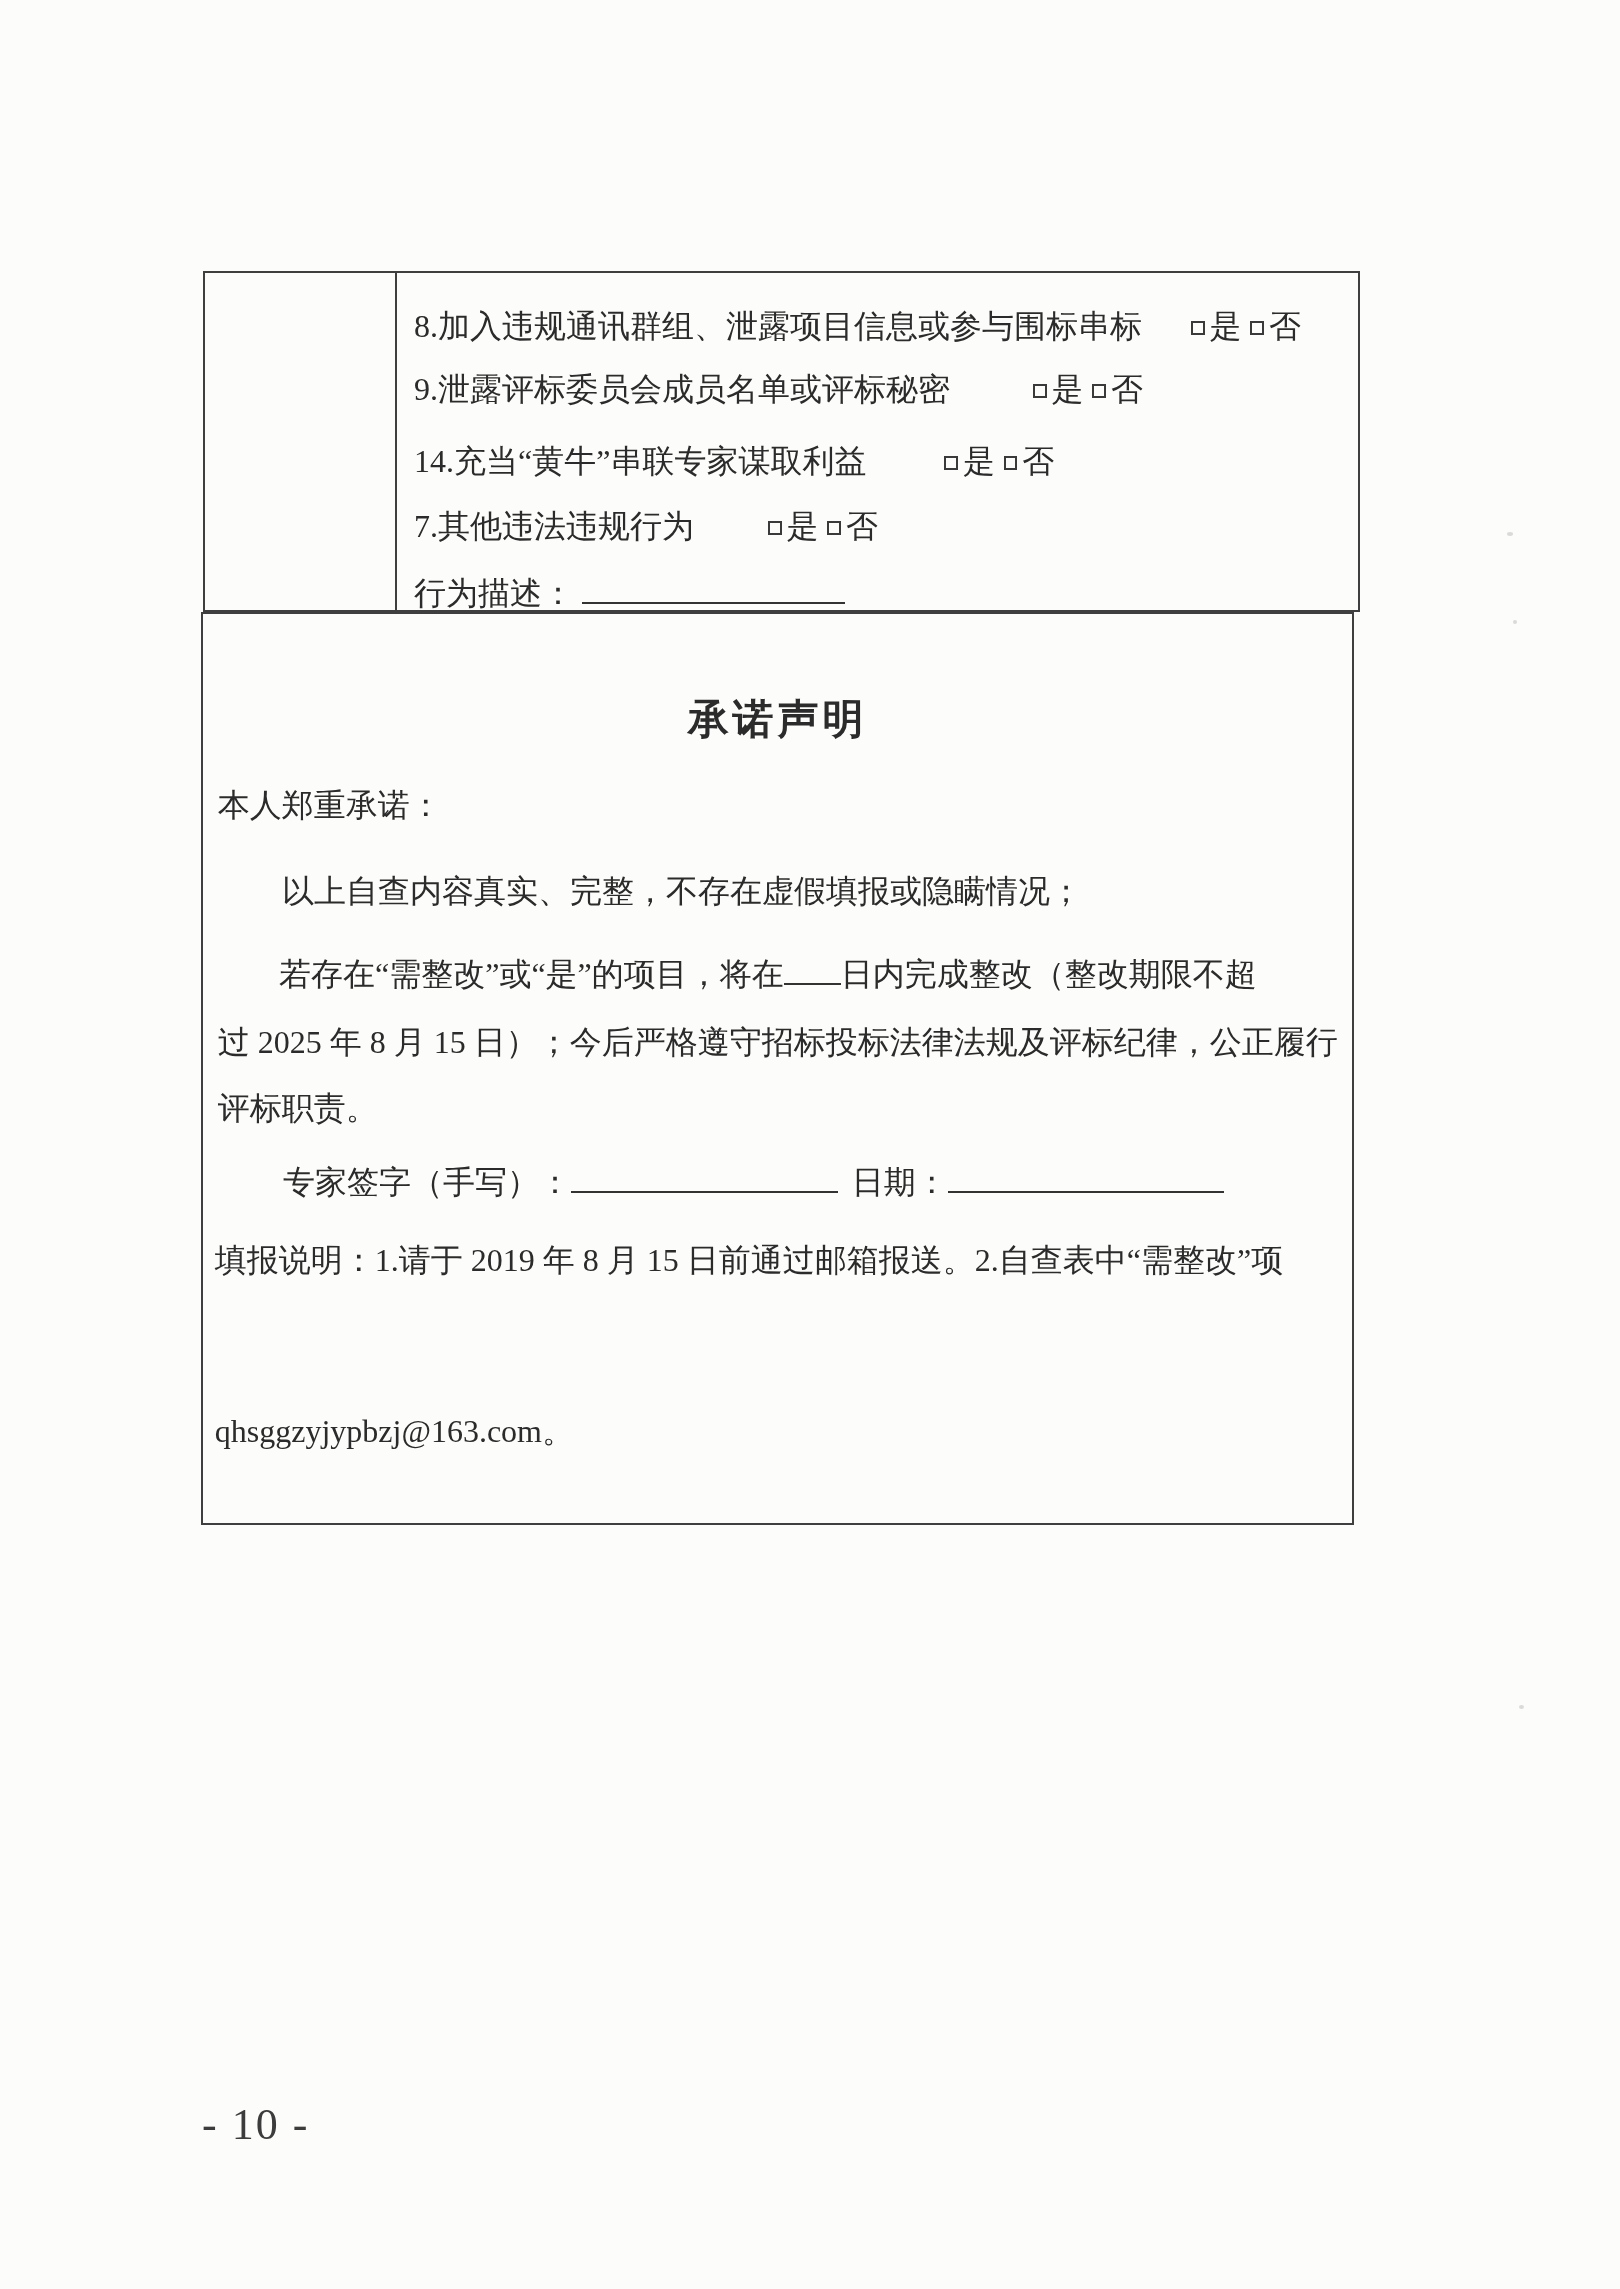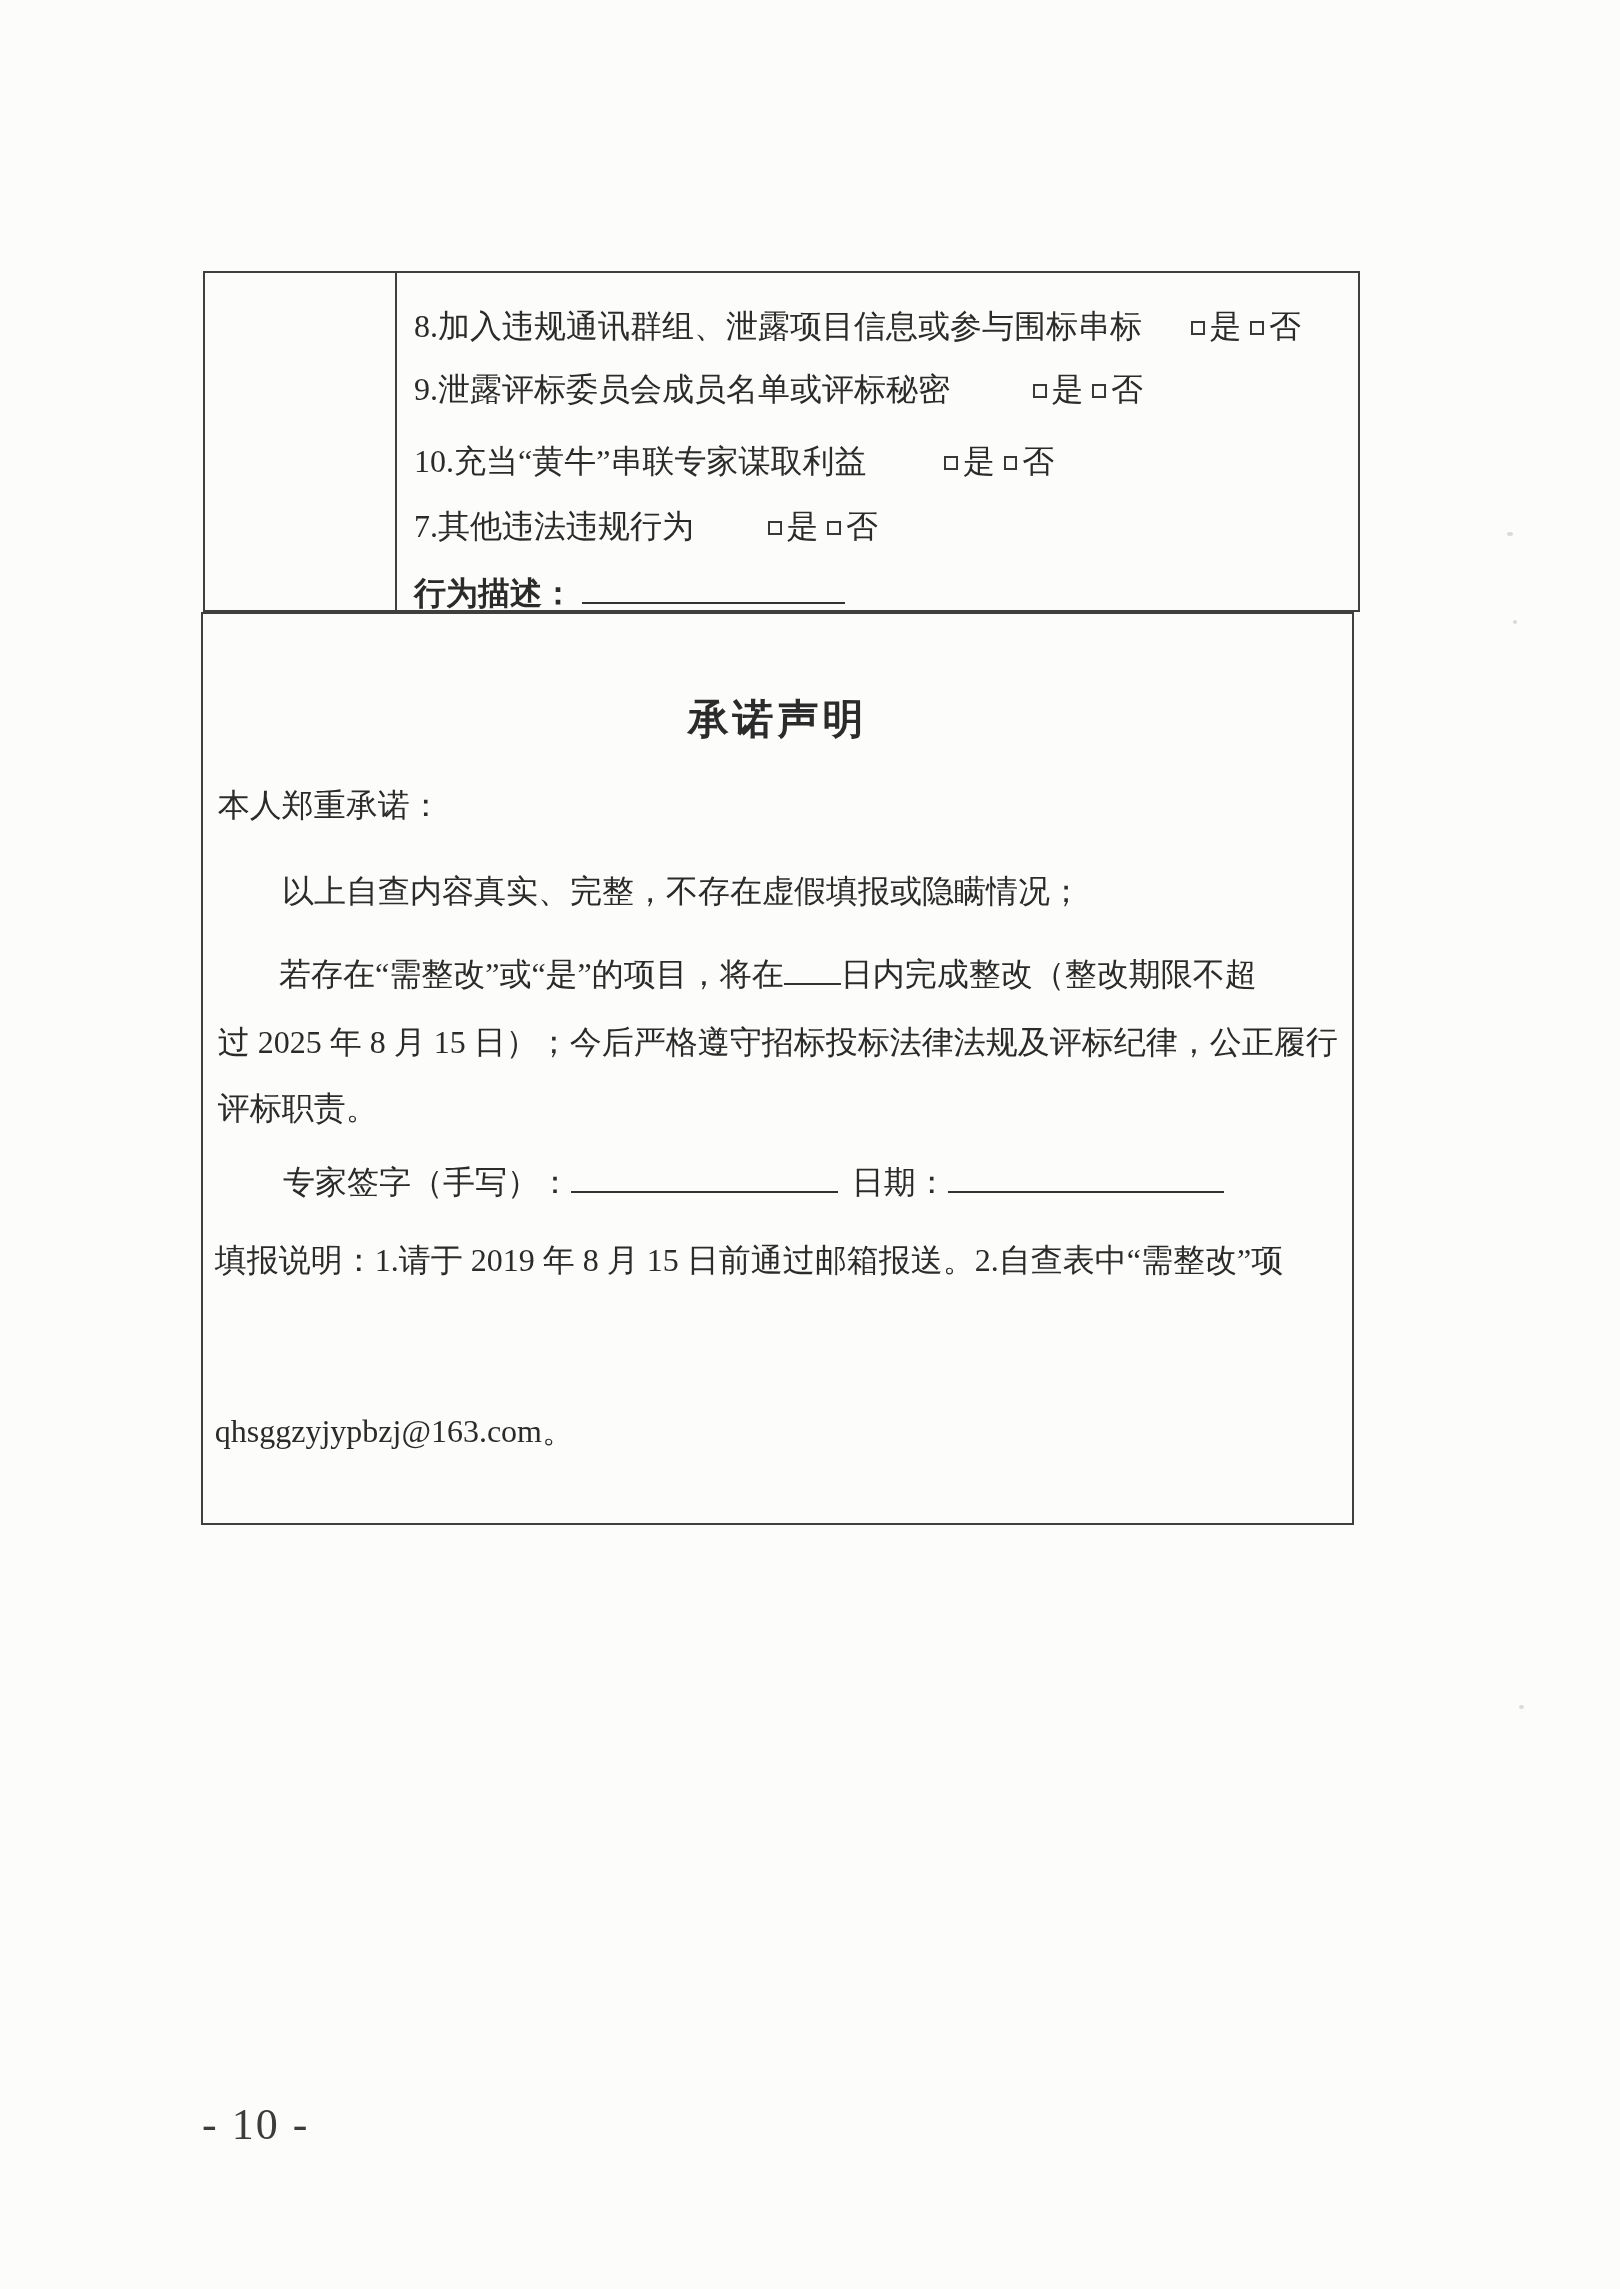--- a/index.html
+++ b/index.html
@@ -59,28 +59,28 @@
 
     <div class="line" style="left:209px;top:33px;">
       <span class="row-text">8.加入违规通讯群组、泄露项目信息或参与围标串标</span><span class="cb-group" style="margin-left:49px;"><span class="cbsq"></span><span>是</span><span class="cbsq second"></span><span>否</span></span>
     </div>
 
     <div class="line" style="left:209px;top:96px;">
       <span class="row-text">9.泄露评标委员会成员名单或评标秘密</span><span class="cb-group" style="margin-left:83px;"><span class="cbsq"></span><span>是</span><span class="cbsq second"></span><span>否</span></span>
     </div>
 
     <div class="line" style="left:209px;top:168px;">
-      <span class="row-text">10.充当“黄牛”串联专家谋取利益</span><span class="cb-group" style="margin-left:78px;"><span class="cbsq"></span><span>是</span><span class="cbsq second"></span><span>否</span></span>
+      <span class="row-text">14.充当“黄牛”串联专家谋取利益</span><span class="cb-group" style="margin-left:78px;"><span class="cbsq"></span><span>是</span><span class="cbsq second"></span><span>否</span></span>
     </div>
 
     <div class="line" style="left:209px;top:233px;">
       <span class="row-text">7.其他违法违规行为</span><span class="cb-group" style="margin-left:74px;"><span class="cbsq"></span><span>是</span><span class="cbsq second"></span><span>否</span></span>
     </div>
 
-    <div class="line" style="left:209px;top:297px;font-weight:bold;">
+    <div class="line" style="left:209px;top:297px;">
       <span>行为描述：</span><span class="blank" style="width:263px;margin-left:7.8px;"></span>
     </div>
   </div>
 
   <div class="box2">
     <div class="box2-title">承诺声明</div>
 
     <div class="line" style="left:14.7px;top:171px;">本人郑重承诺：</div>
 
     <div class="line" style="left:76px;top:337px;">

